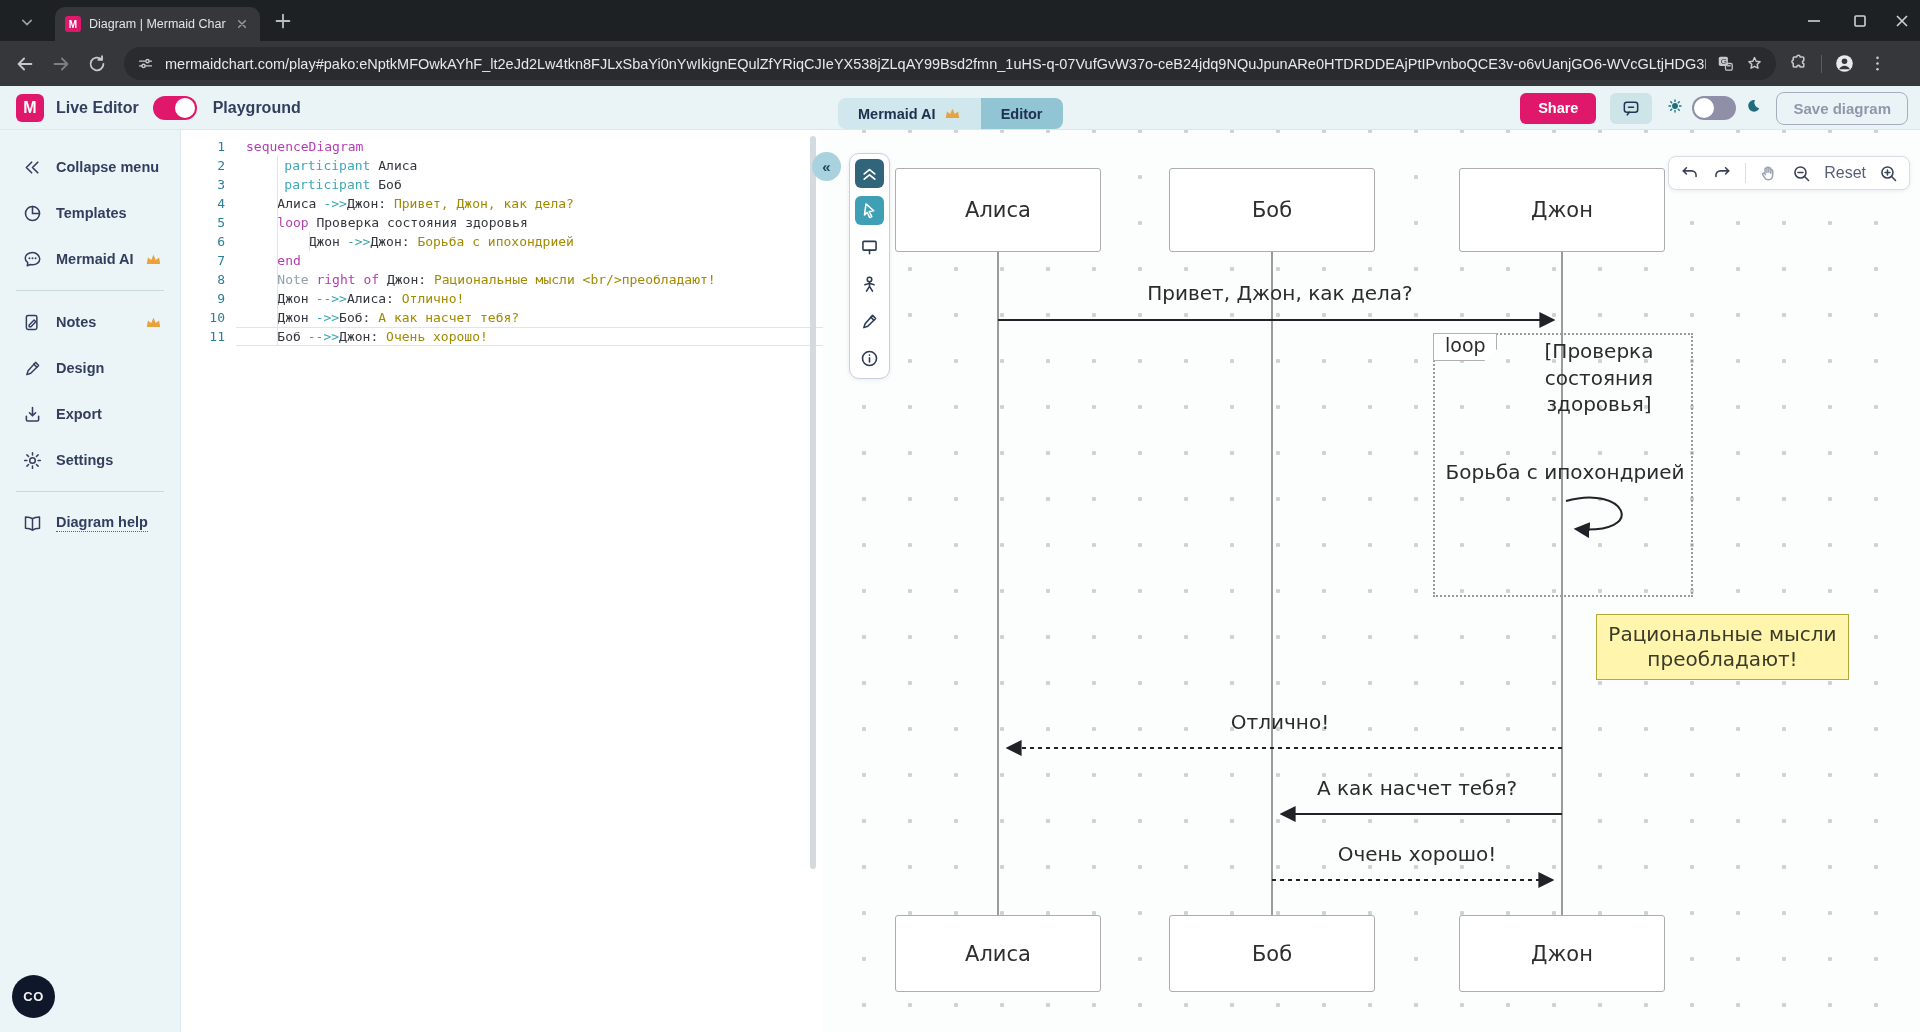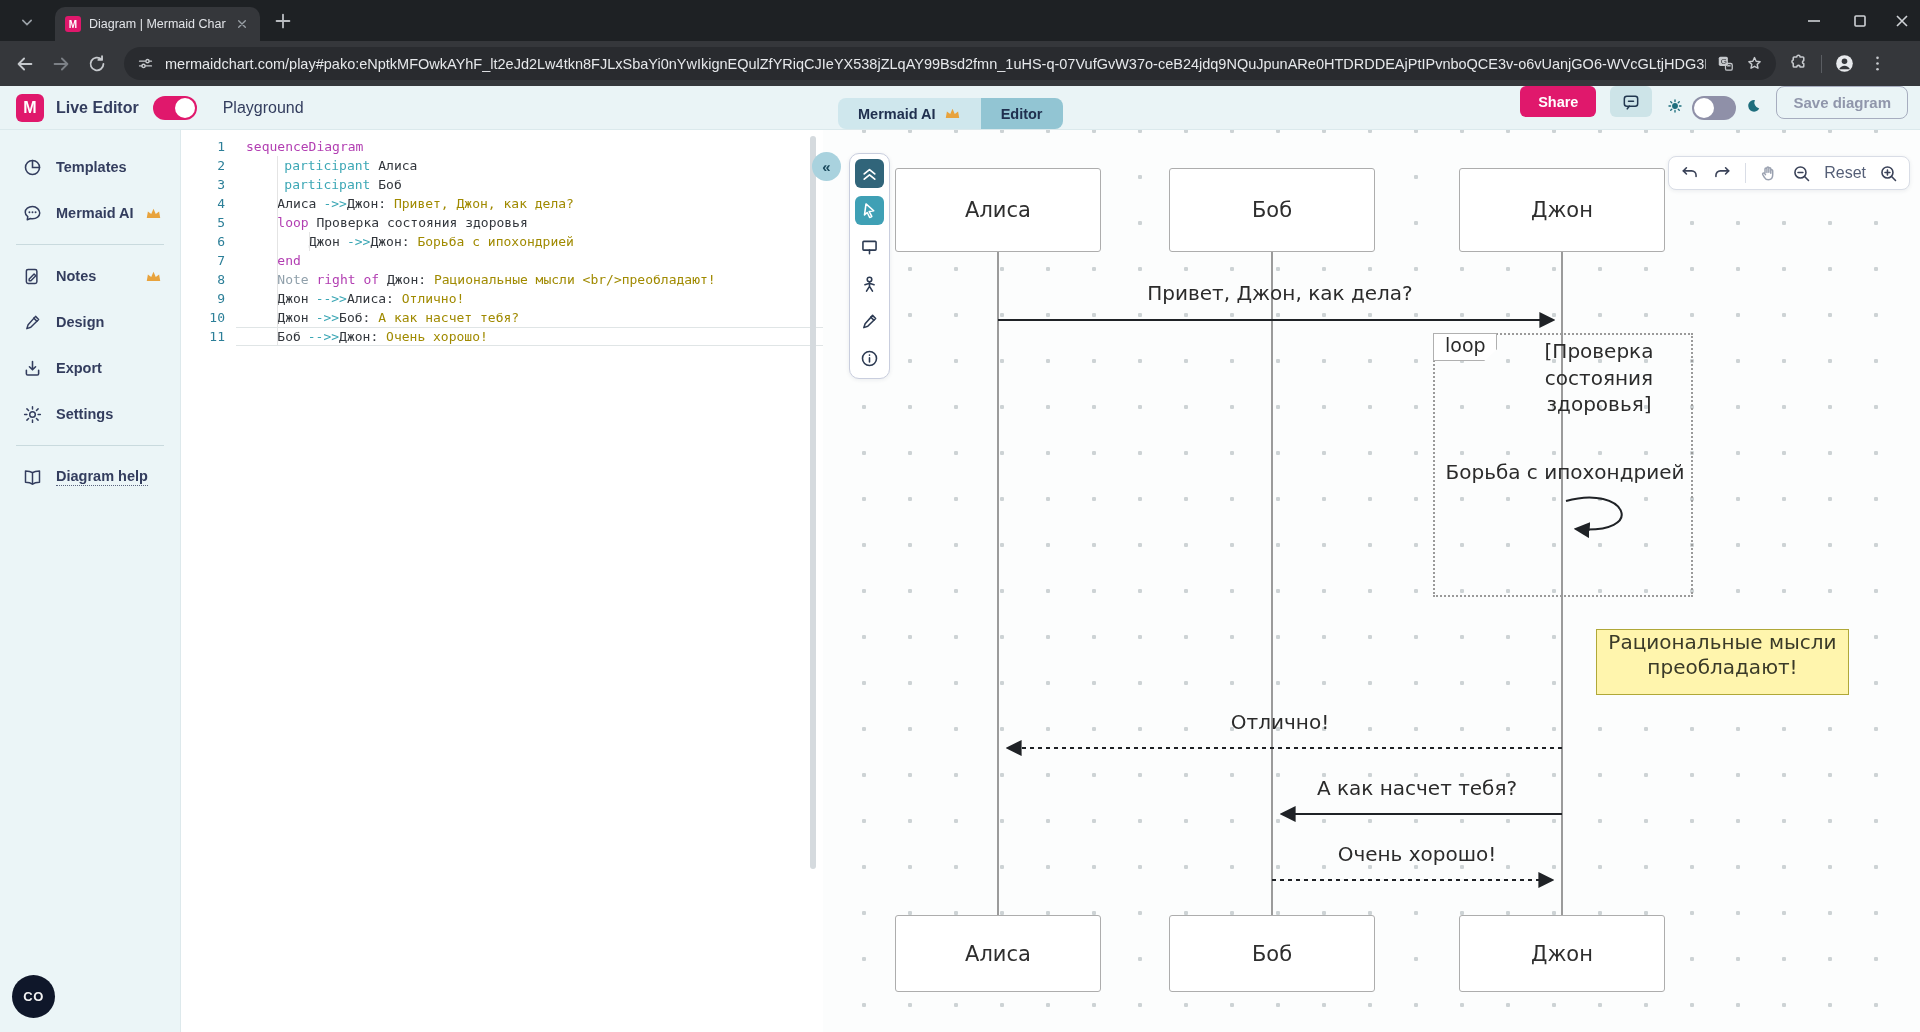--- a/index.html
+++ b/index.html
@@ -34,28 +34,28 @@
   .hdr { position:absolute; left:0; top:86px; width:1920px; height:44px; background:#eaf4f6;
     border-bottom:1px solid #dbe9ec; display:flex; align-items:center; }
   .brandlogo { width:28px; height:28px; border-radius:6px; background:#e0186c; color:#fff;
     font-weight:bold; font-size:16px; display:flex; align-items:center; justify-content:center; margin-left:16px; }
   .brand { color:#333d5e; font-size:16px; font-weight:bold; margin-left:12px; }
   .toggle { width:44px; height:24px; border-radius:12px; position:relative; margin-left:14px; flex:none; }
   .toggle.pink { background:#e0186c; }
   .toggle.gray { background:#8f90a8; }
   .knob { position:absolute; top:2px; width:20px; height:20px; border-radius:50%; background:#fff; }
   .knob.right { right:2px; } .knob.left { left:2px; }
-  .playground { color:#333d5e; font-size:16px; font-weight:400; margin-left:26px; }
+  .playground { color:#333d5e; font-size:16px; font-weight:700; margin-left:16px; }
   .ctr-tabs { position:absolute; left:838px; top:12px; height:31px; display:flex; border-radius:8px; overflow:hidden; }
   .ctab { height:31px; padding:0 20px; display:flex; align-items:center; gap:8px; font-size:14.5px;
     font-weight:bold; color:#20304f; }
   .ctab.inactive { background:#cfe7ed; }
   .ctab.active { background:#92c5d3; }
   .crown { width:17px; height:17px; color:#e8a33d; display:inline-block; }
-  .hdr-right { position:absolute; right:12px; top:0; height:44px; display:flex; gap:14px; }
+  .hdr-right { position:absolute; right:12px; top:0; height:44px; display:flex; align-items:center; gap:14px; }
   .share-btn { background:#e0186c; color:#fff; font-size:14.5px; font-weight:bold; border:none;
     border-radius:6px; height:31px; padding:0 18px; }
   .chat-btn { width:42px; height:31px; background:#cde4e8; border:none; border-radius:6px;
     color:#22374f; display:flex; align-items:center; justify-content:center; }
   .chat-btn svg { width:20px; height:20px; }
   .mode { display:flex; align-items:center; gap:8px; color:#1e6e7d; }
   .mode svg { width:18px; height:18px; }
   .save-btn { height:33px; padding:0 16px; background:transparent; border:1.5px solid #a7adbf;
     border-radius:8px; color:#9096ab; font-size:15px; font-weight:600; }
 
@@ -101,21 +101,21 @@
     font-size:20px; color:#2b2b2b; white-space:nowrap; z-index:4; }
   .loop-box { position:absolute; left:610px; top:203px; width:260px; height:264px;
     border:2px dotted #9a9a9a; z-index:3; }
   .loop-label { position:absolute; left:610px; top:203px; width:64px; height:28px; background:#fff;
     border:1px solid #b0b0b0; clip-path:polygon(0 0,100% 0,100% 58%,80% 100%,0 100%);
     font-family:"DejaVu Sans", sans-serif; font-size:19px; color:#2b2b2b; padding-left:11px; z-index:4; }
   .loop-cond { position:absolute; left:688px; top:208px; width:176px; text-align:center;
     font-family:"DejaVu Sans", sans-serif; font-size:20px; line-height:26.5px; color:#2b2b2b; z-index:4; }
   .note-box { position:absolute; left:773px; top:484px; width:253px; height:66px; background:#fff5ad;
     border:1px solid #b0a838; text-align:center; font-family:"DejaVu Sans", sans-serif; font-size:20px;
-    line-height:25px; color:#3a3a28; z-index:5;margin-top:15px; }
+    line-height:25px; color:#3a3a28; padding-top:7px; z-index:5; }
 
   
   .palette { position:absolute; left:26px; top:23px; width:41px; background:#fff;
     border:1px solid #c9cede; border-radius:10px; padding:5px; display:flex; flex-direction:column;
     gap:8px; z-index:20; box-shadow:0 1px 4px rgba(30,40,70,.08); }
   .pal-btn { width:29px; height:29px; border:none; border-radius:6px; background:transparent;
     color:#2c3a52; display:flex; align-items:center; justify-content:center; }
   .pal-btn svg { width:21px; height:21px; }
   .pal-btn.sel1 { background:#31657a; color:#fff; }
   .pal-btn.sel2 { background:#3fa0b5; color:#fff; }
@@ -276,20 +276,26 @@
           <svg viewBox="0 0 24 24" width="18" height="18">
               <path d="M14.5 4a7.8 7.8 0 1 0 5.8 11.3A8.2 8.2 0 0 1 14.5 4z" fill="currentColor"></path>
             </svg>
         </span>
       </span>
       <button class="save-btn">Save diagram</button>
     </div>
   </div>
 
   <div class="sidebar">
+      <div class="sb-item">
+        <span class="sb-ic"><svg viewBox="0 0 24 24" fill="none" stroke="currentColor" stroke-width="1.9" stroke-linecap="round" stroke-linejoin="round">
+            <path d="M11 6l-6 6 6 6M18 6l-6 6 6 6"></path>
+          </svg></span>
+        <span class="sb-lb">Collapse menu</span>
+      </div>
       <div class="sb-item">
         <span class="sb-ic"><svg viewBox="0 0 24 24" fill="none" stroke="currentColor" stroke-width="1.8" stroke-linecap="round">
             <circle cx="12" cy="12" r="8"></circle>
             <path d="M12 4v8h8"></path>
           </svg></span>
         <span class="sb-lb">Templates</span>
       </div>
       <div class="sb-item">
         <span class="sb-ic"><svg viewBox="0 0 24 24" fill="none" stroke="currentColor" stroke-width="1.7" stroke-linecap="round" stroke-linejoin="round">
             <path d="M12 4c-4.6 0-8.3 2.9-8.3 6.5 0 2 1.1 3.8 2.9 5L6 19.2l3.6-1.5c.8.2 1.6.3 2.4.3 4.6 0 8.3-2.9 8.3-6.5S16.6 4 12 4z"></path>

